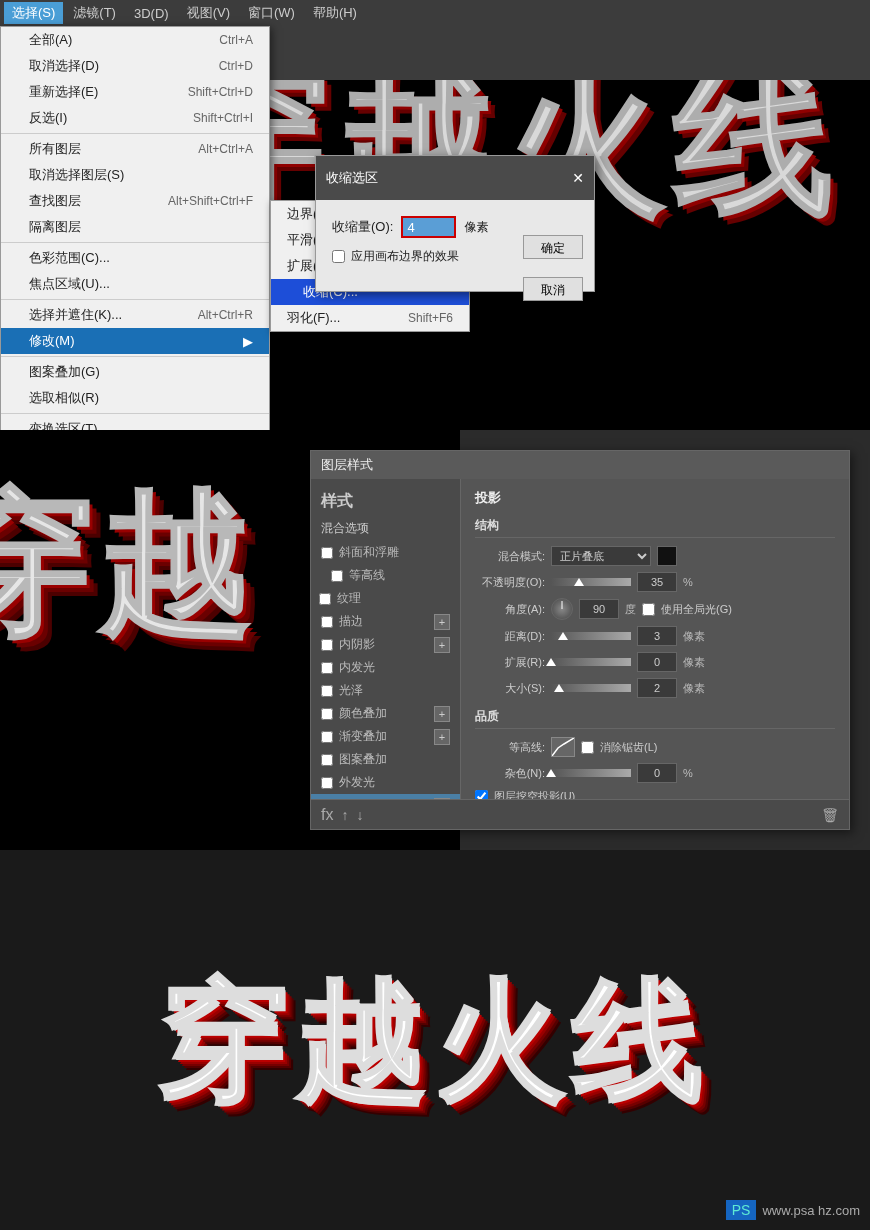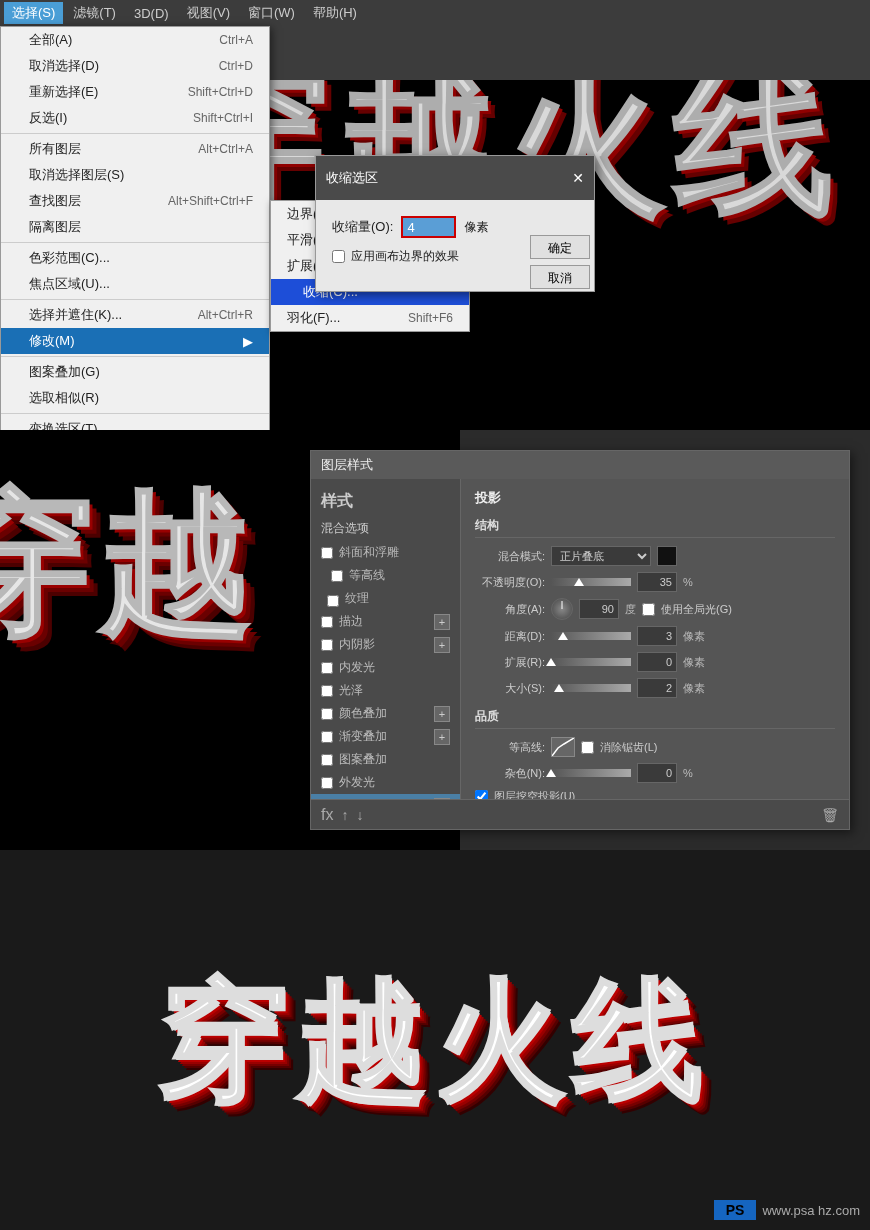--- a/index.html
+++ b/index.html
@@ -175,23 +175,23 @@
       display: flex;
       align-items: center;
       gap: 6px;
       font-size: 12px;
       color: #222;
       margin-bottom: 10px;
     }
     .dialog-buttons {
       display: flex;
       flex-direction: column;
-      gap: 6px;
+      gap: 18px;
       position: absolute;
-      right: 4px;
+      right: 11px;
       top: 35px;
     }
     .dialog-btn {
       width: 60px;
       height: 24px;
       background: #e0e0e0;
       border: 1px solid #999;
       font-size: 12px;
       cursor: pointer;
       text-align: center;
@@ -302,21 +302,21 @@
       width: 100px;
     }
     .ls-value-box {
       background: #3a3a3a;
       border: 1px solid #666;
       color: #ccc;
       font-size: 11px;
       width: 40px;
       height: 20px;
       padding: 0 4px;
-      text-align: right;
+      text-align: center;
     }
     .ls-color-box {
       width: 20px;
       height: 20px;
       background: #111;
       border: 1px solid #666;
       cursor: pointer;
     }
     .ls-slider {
       width: 80px;
@@ -370,24 +370,24 @@
       position: absolute;
       bottom: 10px;
       right: 10px;
       display: flex;
       align-items: center;
       gap: 6px;
       z-index: 10;
     }
     .watermark-ps {
       background: #1565c0;
-      color: #000000;
+      color: #5eead4;
       font-size: 14px;
-      font-weight: bold;
-      padding: 2px 12px;
+      font-weight: normal;
+      padding: 2px 6px;
       font-family: sans-serif;
     }
     .watermark-text {
       color: #aaa;
       font-size: 13px;
       font-family: 'SimHei', sans-serif;
     }
 
     
     .red-border {
@@ -552,21 +552,21 @@
         <div style="padding:4px 10px;font-size:16px;color:#ccc;font-weight:bold;">样式</div>
         <div style="padding:4px 10px;font-size:12px;color:#ccc;">混合选项</div>
         <div class="ls-item">
           <input type="checkbox" style="">
           <span>斜面和浮雕</span>
         </div>
         <div class="ls-item" style="padding-left:20px;">
           <input type="checkbox" style="">
           <span>等高线</span>
         </div>
-        <div class="ls-item" style="padding-left:16px;align-items:flex-end;">
+        <div class="ls-item" style="padding-left:8px;">
           <input type="checkbox" style="">
           <span>纹理</span>
         </div>
         <div class="ls-item">
           <input type="checkbox" style="">
           <span>描边</span>
           <span class="plus-btn">+</span>
         </div>
         <div class="ls-item">
           <input type="checkbox" style="">

